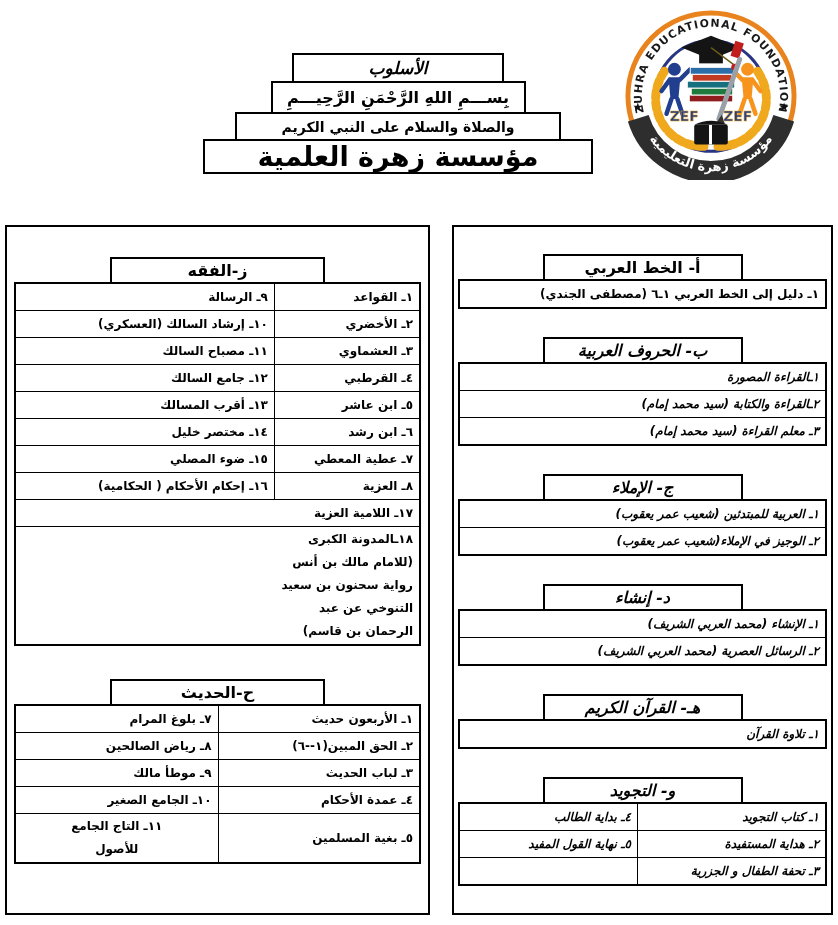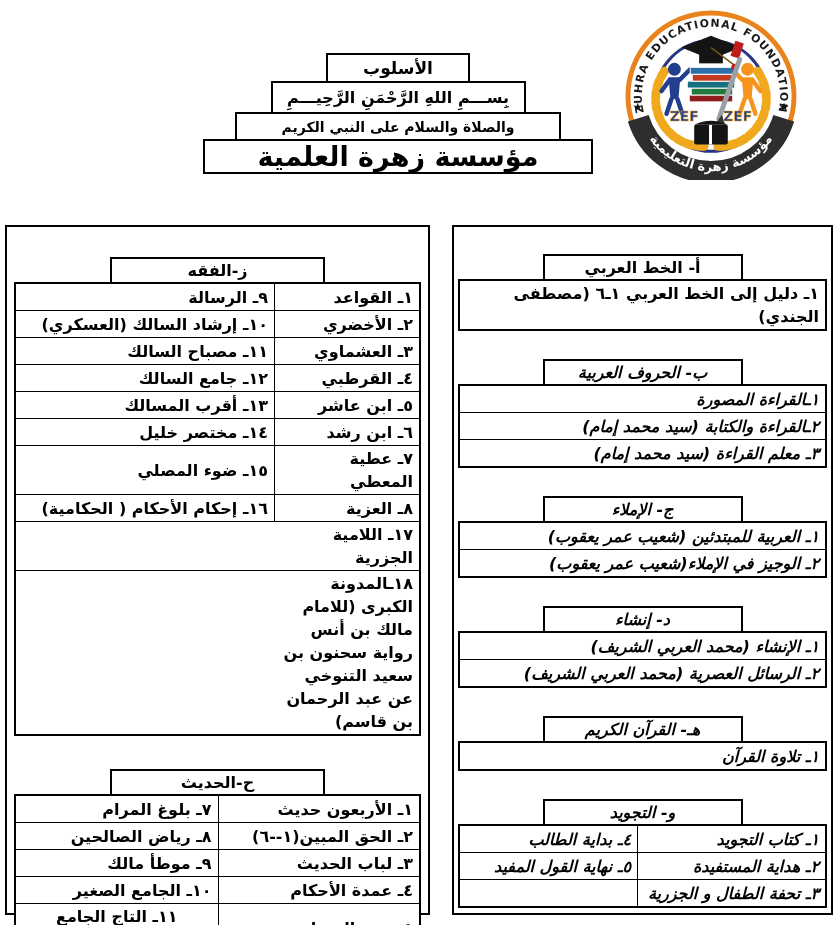--- a/index.html
+++ b/index.html
@@ -10,21 +10,21 @@
   
   .masthead {
     position:absolute; top:53px; left:0; width:796px;
     display:flex; flex-direction:column; align-items:center;
   }
   .mast-box {
     border:2px solid #000; background:#fff; box-sizing:border-box;
     display:flex; align-items:center; justify-content:center;
     font-weight:bold; text-align:center; margin-top:-2px; white-space:nowrap;
   }
-  .box-style      { width:144px; height:30px; font-size:17px; margin-top:0; }
+  .box-style      { width:212px; height:30px; font-size:17px; margin-top:0;font-style:italic; }
   .box-bismillah  { width:255px; height:33px; font-size:16px; }
   .box-salutation { width:326px; height:29px; font-size:14px; }
   .box-org        { width:390px; height:35px; font-size:27px; }
   
   .logo { position:absolute; top:8px; left:620px; width:182px; height:172px; }
   
   .content {
     position:absolute; top:225px; left:0; right:0;
     display:flex; direction:rtl; gap:22px; padding:0 5px;
   }
@@ -40,21 +40,21 @@
     font-weight:bold; font-size:16px;
   }
   .panel-left .sec-header { width:215px; }
   .tbl { border:2px solid #000; margin:0 4px; background:#fff; }
   .panel-left .tbl { margin:0 7px; }
   .row { display:flex; direction:rtl; }
   .row + .row { border-top:1.5px solid #000; }
   .cell {
     flex:0 0 50%; box-sizing:border-box; min-height:26px;
     padding:1px 6px; display:flex; align-items:center; justify-content:flex-start;
-    font-weight:bold; font-size:16px; line-height:23px;
+    font-weight:bold; font-size:12px; line-height:23px;
     text-align:right; white-space:pre-line;
   }
   .cell.c0 { border-left:1.5px solid #000; }
   .row.full .cell { flex:0 0 100%; border-left:none; }
   .cell.multiline { justify-content:center; text-align:center; }
   .sec-fiqh   .cell.c0 { flex-basis:36%; }   .sec-fiqh   .cell.c1 { flex-basis:64%; }
   .sec-tajwid .cell.c0 { flex-basis:51.5%; } .sec-tajwid .cell.c1 { flex-basis:48.5%; }
   .sec-hadith .cell.c0 { flex-basis:50%; }   .sec-hadith .cell.c1 { flex-basis:50%; }
 </style>
 </head>
@@ -248,21 +248,21 @@
             </div>
             <div class="row">
               <div class="cell c0">٧ـ عطية المعطي</div>
               <div class="cell c1">١٥ـ ضوء المصلي</div>
             </div>
             <div class="row">
               <div class="cell c0">٨ـ العزية</div>
               <div class="cell c1">١٦ـ إحكام الأحكام ( الحكامية)</div>
             </div>
             <div class="row full">
-              <div class="cell c0">١٧ـ اللامية الجزرية</div>
+              <div class="cell c0">١٧ـ اللامية العزية</div>
             </div>
             <div class="row full">
               <div class="cell c0">١٨ـالمدونة الكبرى (للامام مالك بن أنس رواية سحنون بن سعيد التنوخي عن عبد الرحمان بن قاسم)</div>
             </div>
           </div>
         </div>
         <div class="section sec-hadith">
           <div class="sec-header">ح-الحديث</div>
           <div class="tbl">
             <div class="row">

